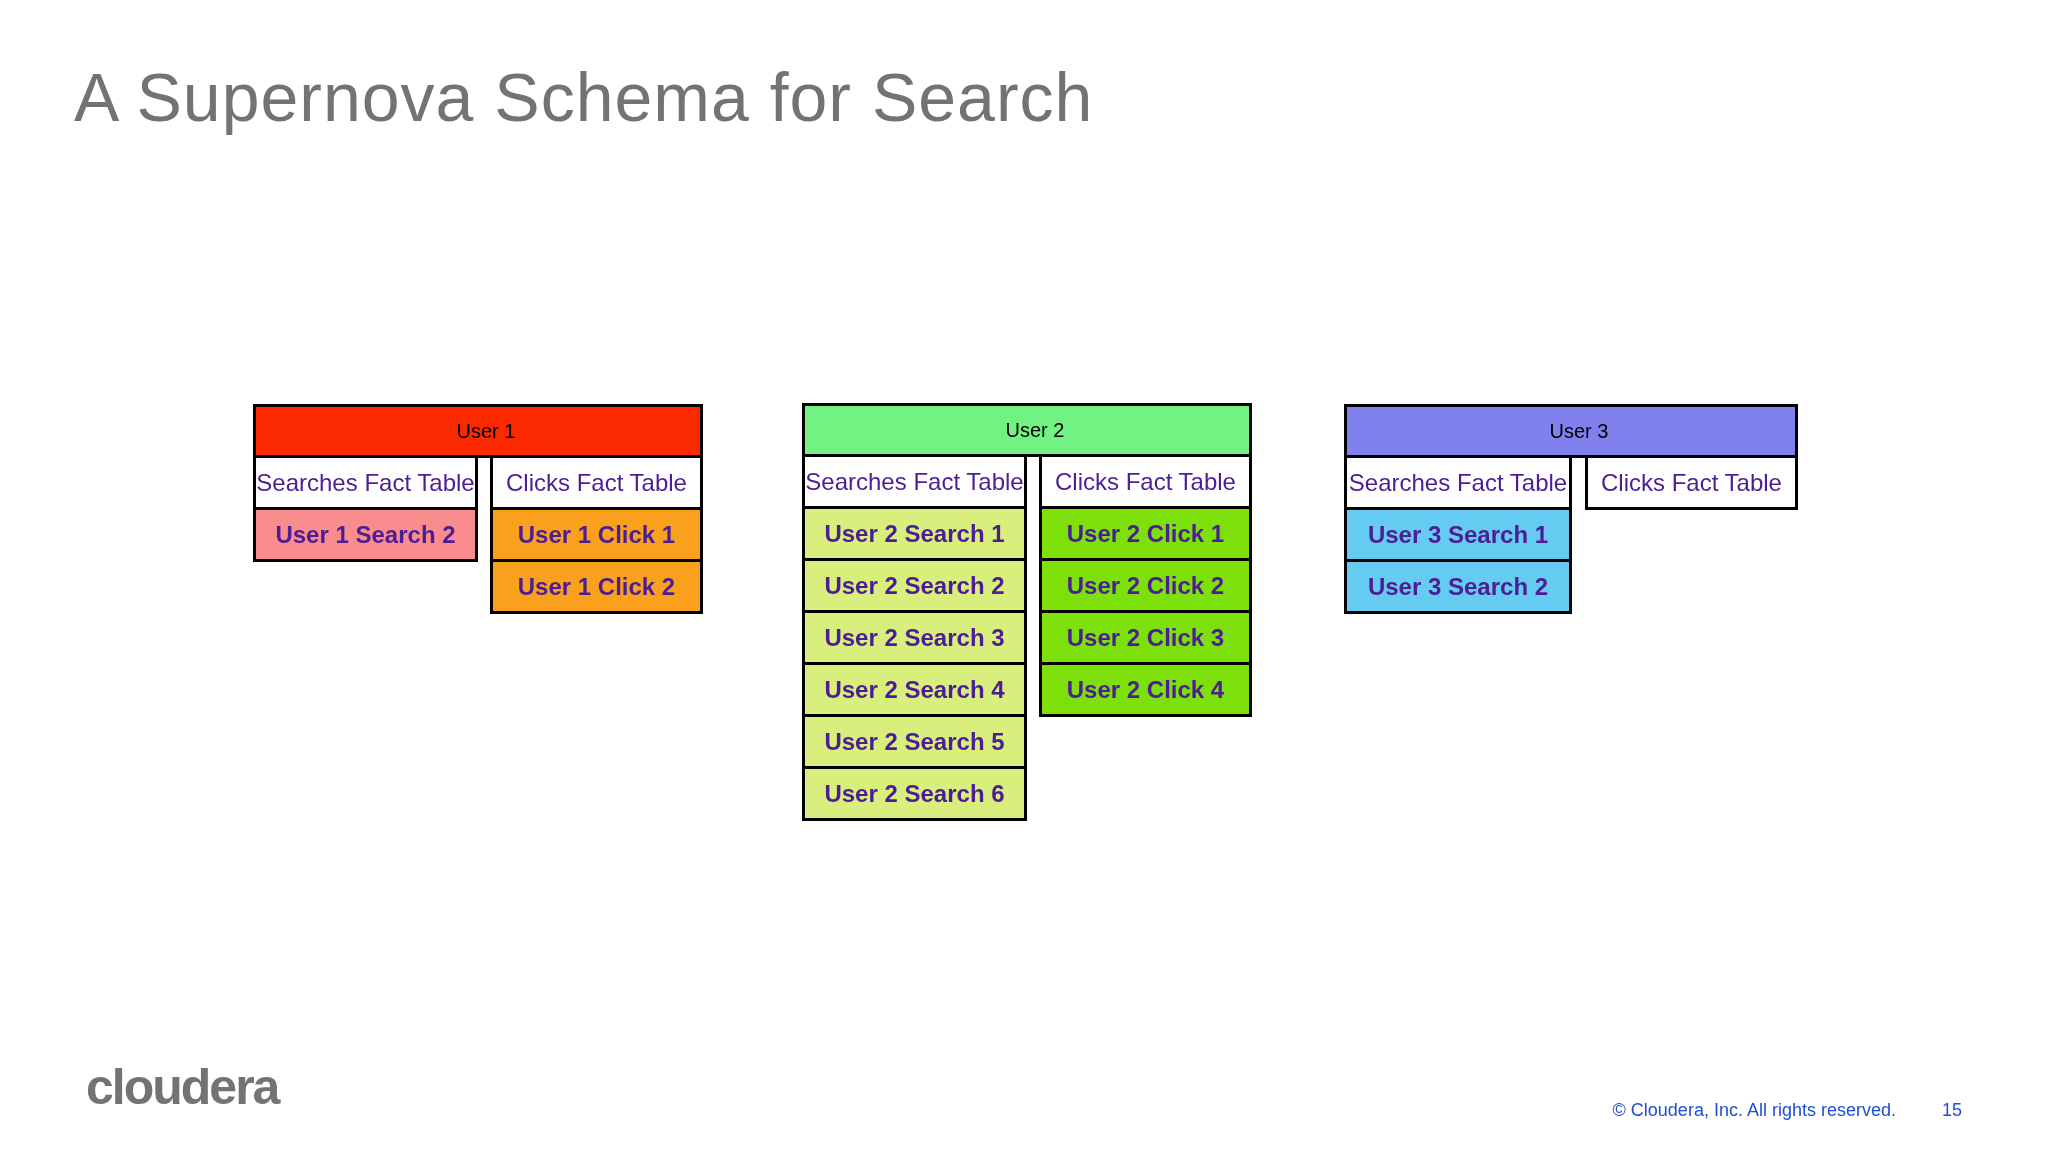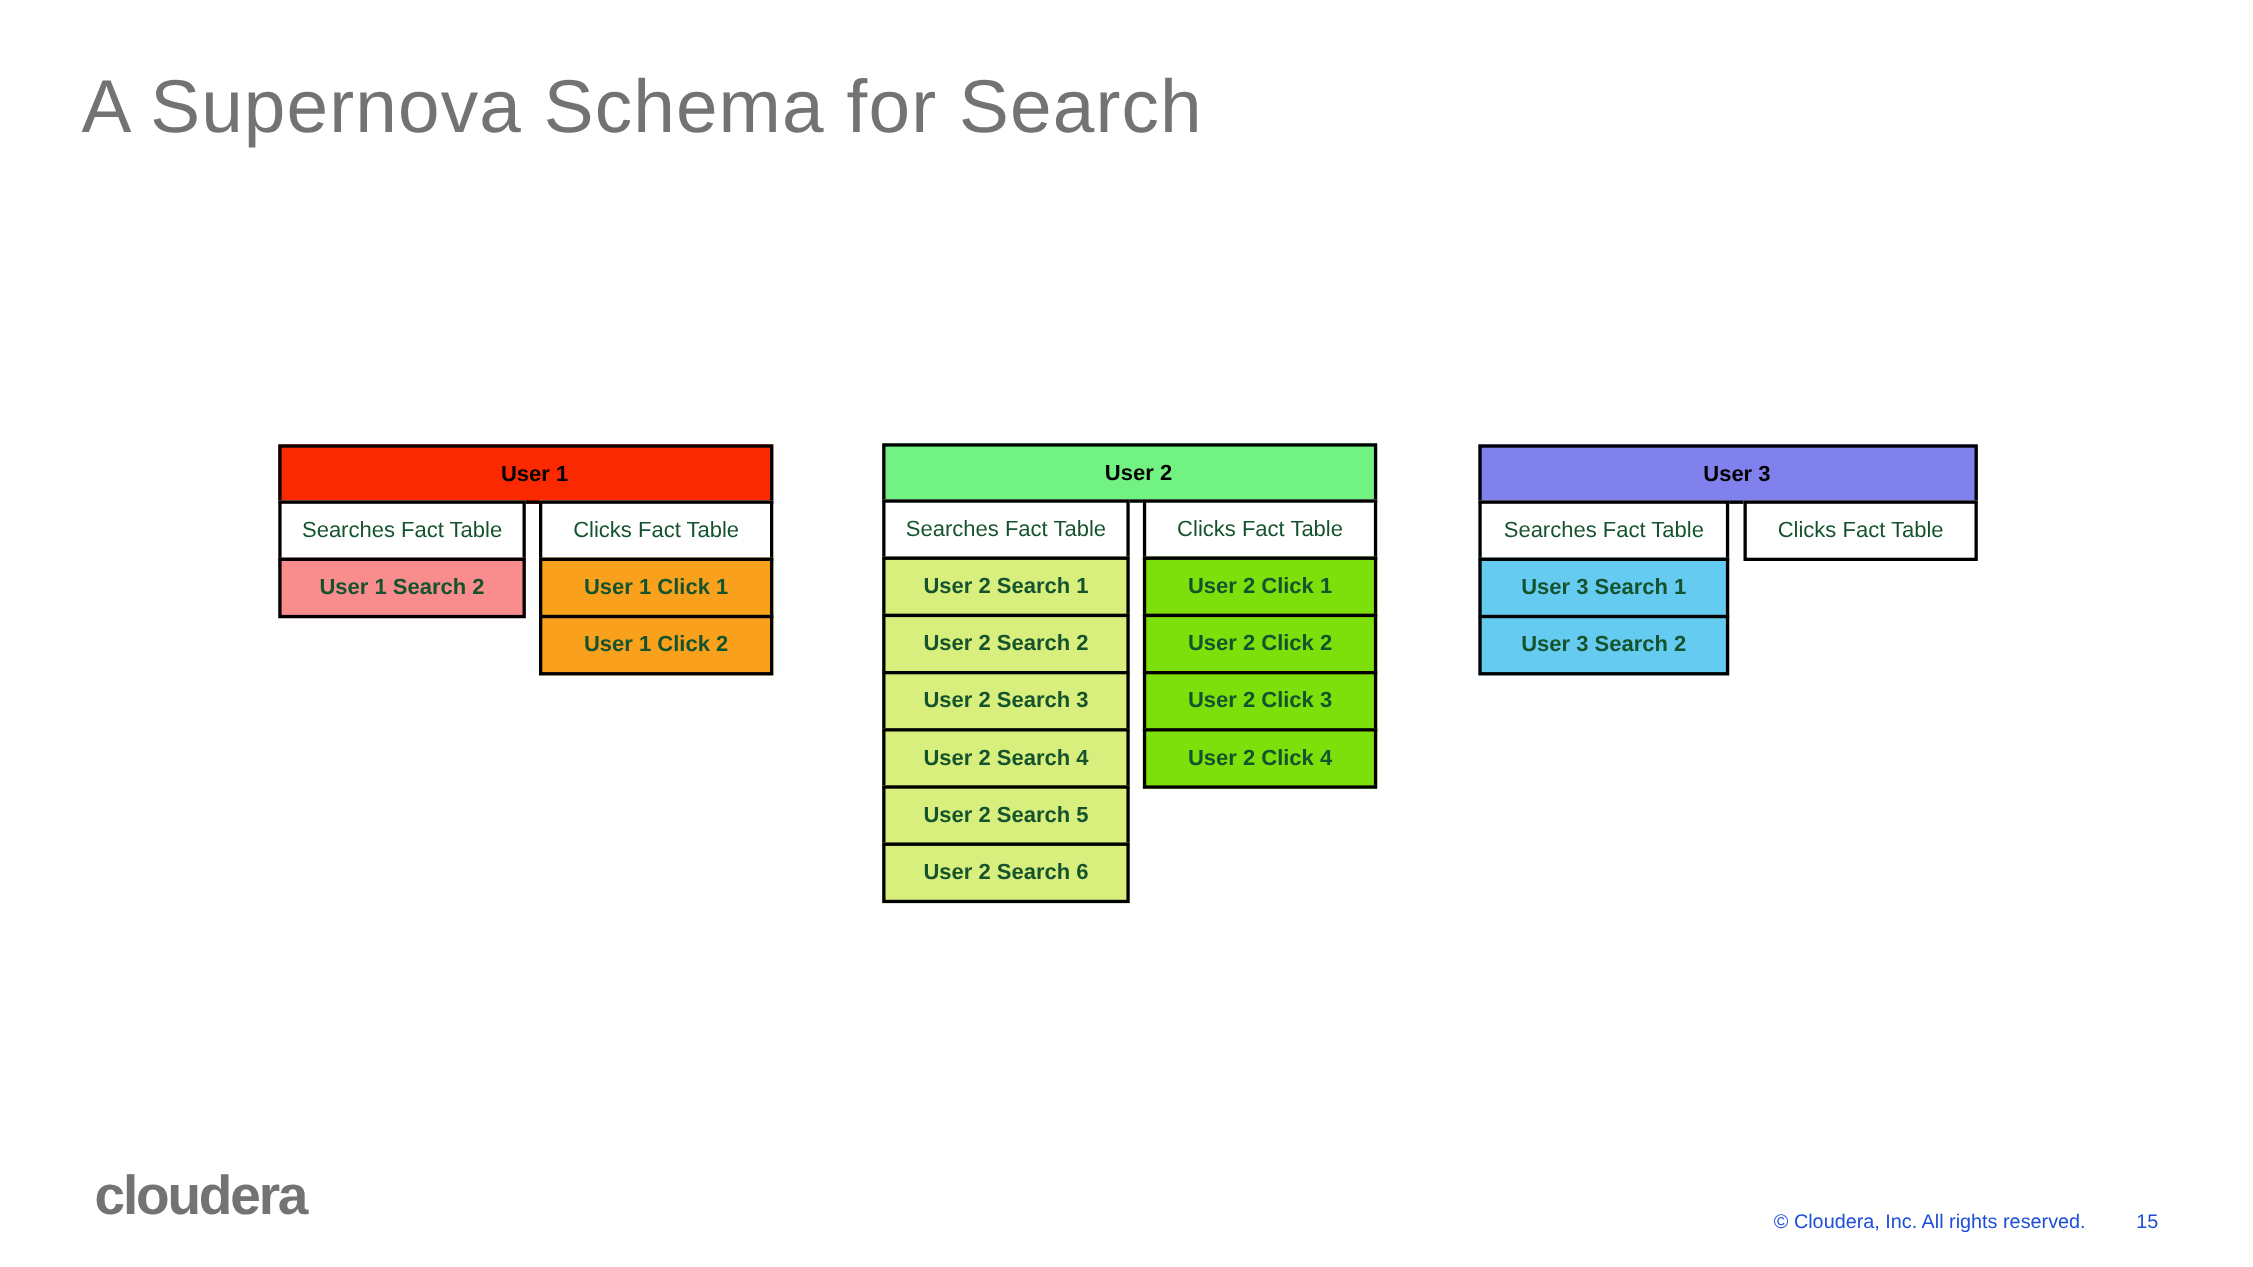--- a/index.html
+++ b/index.html
@@ -30,43 +30,43 @@
     width: 450px;
   }
   .utable-header {
     height: 54px;
     border: 3px solid #000;
     box-sizing: border-box;
     display: flex;
     align-items: center;
     justify-content: center;
     font-size: 20px;
-    font-weight: 700;
+    font-weight: 400;
     color: #000;
     padding-left: 16px;
   }
   .utable-cols {
     display: flex;
     justify-content: space-between;
     margin-top: -3px;
   }
   .ucol { box-sizing: border-box; }
   .ucol.left  { width: 225px; }
   .ucol.right { width: 213px; }
   .cell {
     height: 55px;
     border: 3px solid #000;
     box-sizing: border-box;
     margin-top: -3px;
     display: flex;
     align-items: center;
     justify-content: center;
     background: #ffffff;
-    color: #14532d;
-    font-size: 20px;
+    color: #4c1d95;
+    font-size: 24px;
     white-space: nowrap;
   }
   .cell:first-child { margin-top: 0; }
   .cell.col-header { font-weight: 400; }
   .cell.row { font-weight: 700; }
   #table-user1 { left: 253px; top: 404px; }
   #table-user2 { left: 802px; top: 403px; }
   #table-user3 { left: 1344px; top: 404px; width: 454px; }
   #table-user3 .ucol.left { width: 228px; }
   

